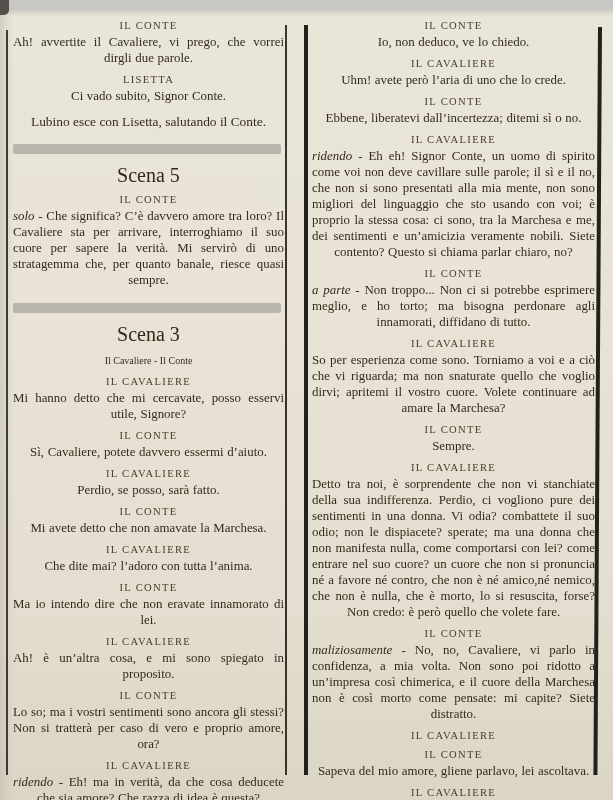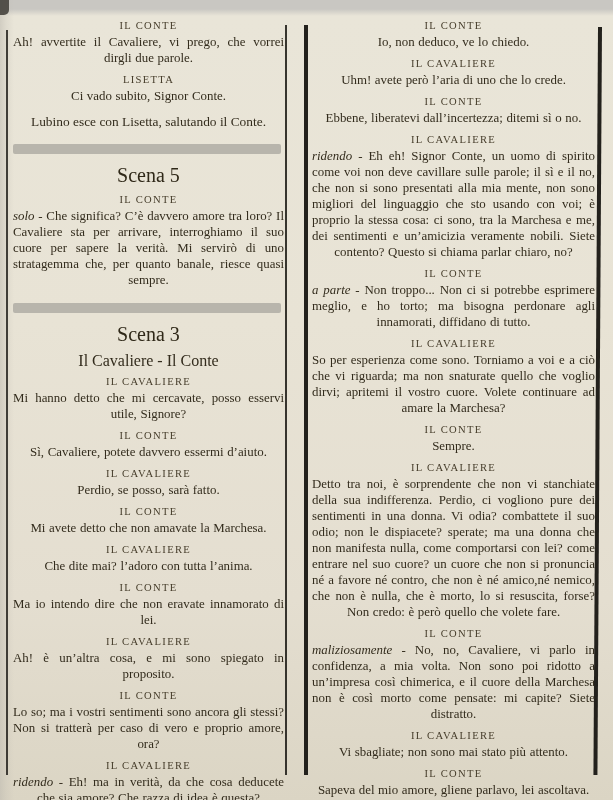--- a/index.html
+++ b/index.html
@@ -32,21 +32,21 @@
     letter-spacing:1.3px;margin:8px 0 3px;color:#463d2b;
     font-variant:small-caps;text-transform:uppercase;
   }
   .speech{
     margin:0 0 2px;font-size:12.9px;line-height:16px;
     text-align:justify;text-align-last:center;word-spacing:.4px;
   }
   .speech .direction, .stage, .cast{}
   .stage{margin:11px 0 4px;text-align:center;font-size:13.4px;line-height:14px;}
   .scene{font-weight:400;font-size:20px;line-height:22px;text-align:center;margin:8px 0 3px;color:#2f2818;}
-  .cast{margin:8px 0 1px;text-align:center;font-size:16px;line-height:15px;}
+  .cast{margin:8px 0 1px;text-align:center;font-size:10px;line-height:15px;}
   .scan-bar{height:10px;margin:15px 0 10px;background:#b5b2aa;border-radius:2px;opacity:.95;width:99%;}
 </style>
 </head>
 <body>
 
 <div id="page">
   <div id="corner-smudge"></div>
   <div id="edge-left" class="vline"></div>
   <div id="divider-a" class="vline"></div>
   <div id="divider-b" class="vline"></div>
@@ -97,19 +97,18 @@
       <p class="speech"><em class="direction">a parte</em> - <span>Non troppo... Non ci si potrebbe esprimere meglio, e ho torto; ma bisogna perdonare agli innamorati, diffidano di tutto.</span></p>
       <div class="speaker">Il Cavaliere</div>
       <p class="speech">So per esperienza come sono. Torniamo a voi e a ciò che vi riguarda; ma non snaturate quello che voglio dirvi; apritemi il vostro cuore. Volete continuare ad amare la Marchesa?</p>
       <div class="speaker">Il Conte</div>
       <p class="speech">Sempre.</p>
       <div class="speaker">Il Cavaliere</div>
       <p class="speech">Detto tra noi, è sorprendente che non vi stanchiate della sua indifferenza. Perdio, ci vogliono pure dei sentimenti in una donna. Vi odia? combattete il suo odio; non le dispiacete? sperate; ma una donna che non manifesta nulla, come comportarsi con lei? come entrare nel suo cuore? un cuore che non si pronuncia né a favore né contro, che non è né amico,né nemico, che non è nulla, che è morto, lo si resuscita, forse? Non credo: è però quello che volete fare.</p>
       <div class="speaker">Il Conte</div>
       <p class="speech"><em class="direction">maliziosamente</em> - <span>No, no, Cavaliere, vi parlo in confidenza, a mia volta. Non sono poi ridotto a un’impresa così chimerica, e il cuore della Marchesa non è così morto come pensate: mi capite? Siete distratto.</span></p>
       <div class="speaker">Il Cavaliere</div>
-      <p class="speech">Vi sbagliate; non sono mai stato più attento.</p>
       <div class="speaker">Il Conte</div>
       <p class="speech">Sapeva del mio amore, gliene parlavo, lei ascoltava.</p>
       <div class="speaker">Il Cavaliere</div>
       <p class="speech">Lei ascoltava?</p>
     </div>
 </div>
 
 </body></html>

